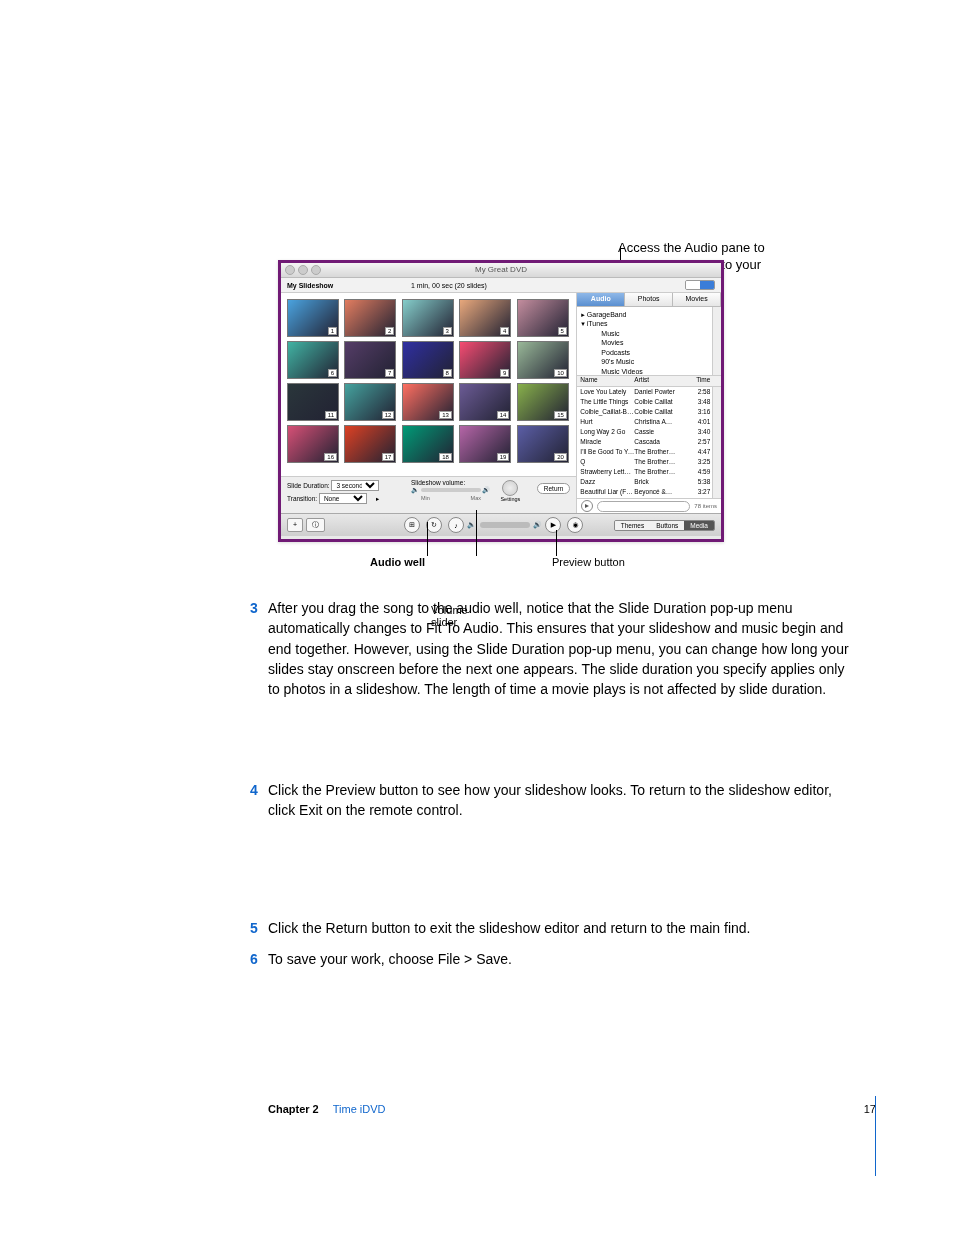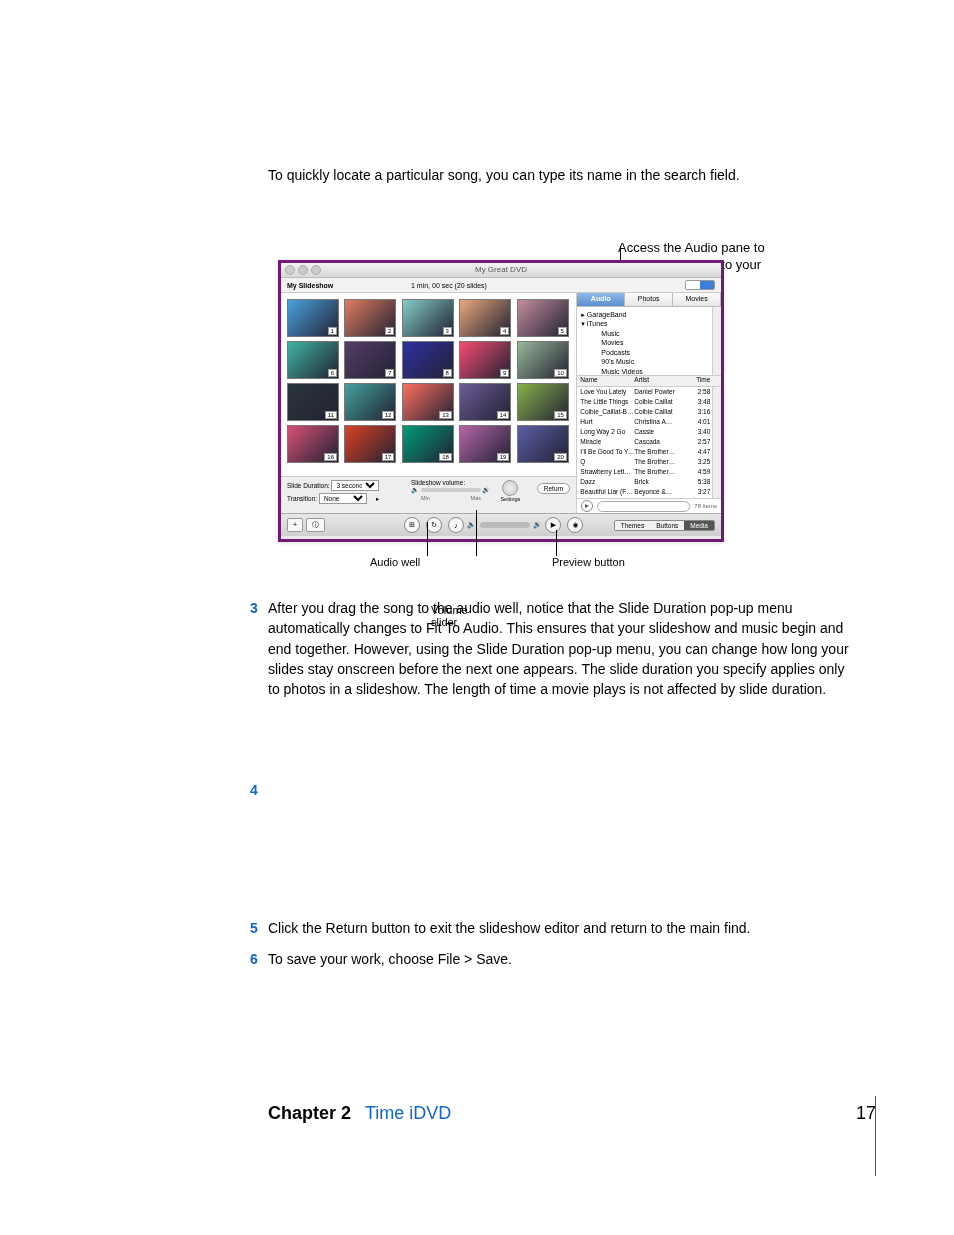--- a/index.html
+++ b/index.html
@@ -187,61 +187,60 @@
   .bottombar .seg3 span.active { background:#555; color:#fff;}
   .bottombar .volstrip { width:50px; height:6px; background:#bbb; border-radius:3px; margin:0 4px;}
   .bottombar .cluster { position:absolute; left:120px; display:flex; align-items:center;}
 
   
   .cline { position:absolute; width:1px; background:#000; }
   .cl1 { left: 427px; top: 522px; height: 34px; }
   .cl2 { left: 476px; top: 510px; height: 46px; }
   .cl3 { left: 556px; top: 530px; height: 26px; }
   .clabel { position:absolute; font-size:11px; }
-  .lab1 { left: 370px; top: 556px; }
+  .lab1 { left: 370px; top: 556px; font-weight: bold; }
   .lab2 { left: 431px; top: 556px; text-align:left;margin-top:48px;}
   .lab3 { left: 552px; top: 556px; }
 
   
   .step { position:absolute; left:268px; width:585px; font-size:14px; line-height:1.45; }
   .stepnum { position:absolute; left:-18px; color:#1066cc; font-weight:bold; }
   .step .para { margin-bottom: 12px; }
 
   .step3 { top: 598px; }
   .step4 { top: 780px; }
   .step5 { top: 918px; }
   .step6 { top: 949px; }
 
   
   .footer {
     position: absolute;
     left: 268px;
     top: 1103px;
     width: 608px;
     display:flex;
-    font-size: 18px;
+    font-size: 11px;
   }
   .footer .chap { font-weight: bold; }
   .footer .title { color:#1066cc; margin-left: 14px; }
   .footer .pg { margin-left:auto; }
   .vr {
     position:absolute;
     right: 78px;
     top: 1096px;
     width: 1px;
     height: 80px;
     background:#1066cc;
   }
 </style>
 </head>
 <body>
 
 <div class="page">
 
-  <div class="bodytext intro">To quickly locate a particular song, you can type its name in the search field.</div>
 
   <div class="callout-top">Access the Audio pane to add a soundtrack to your slideshow.</div>
   <div class="callout-line-top"></div>
 
   <div class="shot">
     <div class="titlebar">
       <div class="traffic">
         <span></span>
         <span></span>
         <span></span>
@@ -472,20 +471,21 @@
     <div>slider</div>
   </div>
   <div class="clabel lab3">Preview button</div>
 
   <div class="step step3">
     <span class="stepnum">3</span>
     <div class="para">After you drag the song to the audio well, notice that the Slide Duration pop-up menu automatically changes to Fit To Audio. This ensures that your slideshow and music begin and end together. However, using the Slide Duration pop-up menu, you can change how long your slides stay onscreen before the next one appears. The slide duration you specify applies only to photos in a slideshow. The length of time a movie plays is not affected by slide duration.</div>
   </div>
   <div class="step step4">
     <span class="stepnum">4</span>
+    <div class="para">Click the Preview button to see how your slideshow looks. To return to the slideshow editor, click Exit on the remote control.</div>
   </div>
   <div class="step step5">
     <span class="stepnum">5</span>
     <div>Click the Return button to exit the slideshow editor and return to the main find.</div>
   </div>
   <div class="step step6">
     <span class="stepnum">6</span>
     <div>To save your work, choose File &gt; Save.</div>
   </div>
 

